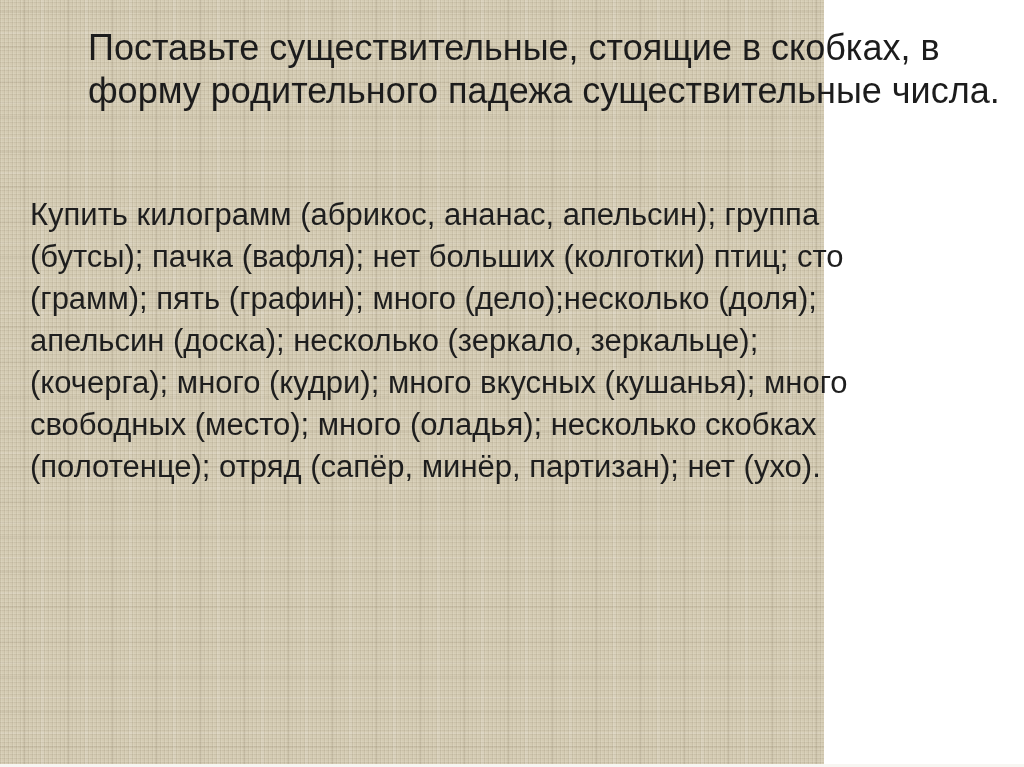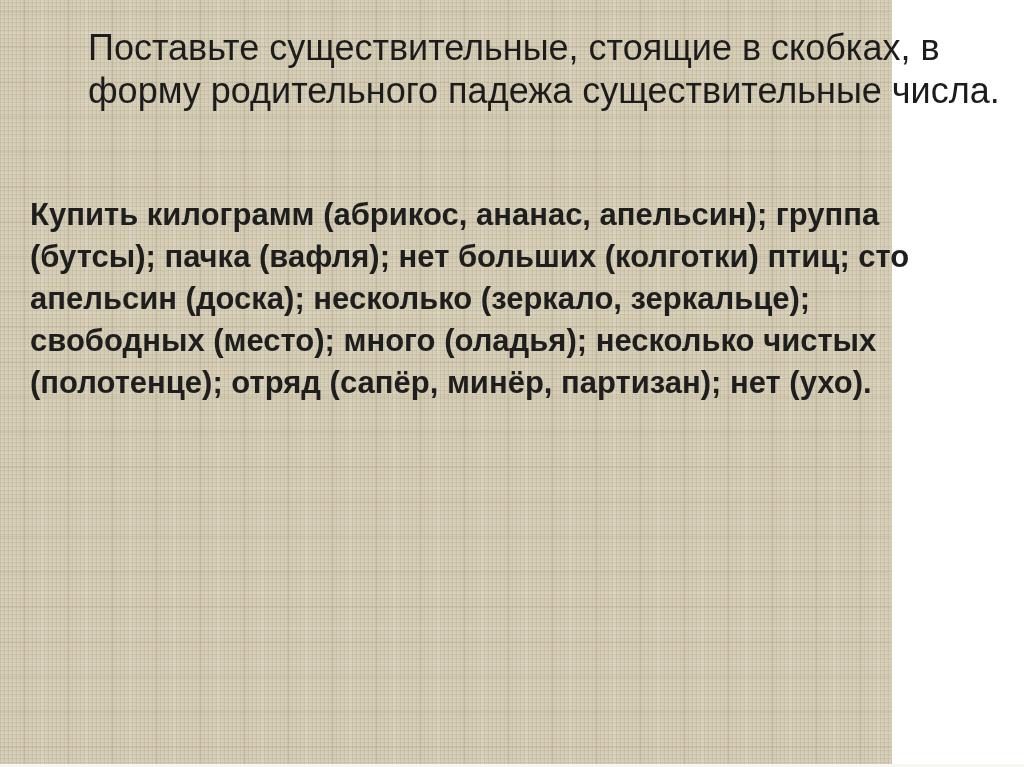--- a/index.html
+++ b/index.html
@@ -6,21 +6,21 @@
 
   html, body {
     width: 1024px;
     height: 767px;
     overflow: hidden;
     font-family: "Liberation Sans", sans-serif;
   }
 
   .slide {
     position: relative;
-    width: 892px;
+    width: 824px;
     height: 767px;
     background-color: #d4cbb3;
     
     background-image:
       repeating-linear-gradient(90deg,
         rgba(125,113,88,0.12) 0 1px,
         rgba(240,234,218,0.14) 1px 2px,
         transparent 2px 4px),
       repeating-linear-gradient(0deg,
         rgba(125,113,88,0.11) 0 1px,
@@ -50,21 +50,21 @@
 
   .title-line { white-space: nowrap; }
 
   .exercise-text {
     position: absolute;
     left: 30px;
     top: 194px;
     color: #1e1e1e;
     font-size: 31px;
     line-height: 42px;
-    font-weight: 700;
+    font-weight: 400;
   }
 
   .body-line { white-space: nowrap; }
 
   .bottom-edge {
     position: absolute;
     left: 0;
     bottom: 0;
     width: 1024px;
     height: 3px;
@@ -77,20 +77,22 @@
 <div class="slide">
 
   <div class="slide-title">
     <div class="title-line">Поставьте существительные, стоящие в скобках, в</div>
     <div class="title-line">форму родительного падежа существительные числа.</div>
   </div>
 
   <div class="exercise-text">
     <div class="body-line">Купить килограмм (абрикос, ананас, апельсин); группа</div>
     <div class="body-line">(бутсы); пачка (вафля); нет больших (колготки) птиц; сто</div>
+    <div class="body-line">(грамм); пять (графин); много (дело);несколько (доля);</div>
     <div class="body-line">апельсин (доска); несколько (зеркало, зеркальце);</div>
-    <div class="body-line">свободных (место); много (оладья); несколько чистых</div>
+    <div class="body-line">(кочерга); много (кудри); много вкусных (кушанья); много</div>
+    <div class="body-line">свободных (место); много (оладья); несколько скобках</div>
     <div class="body-line">(полотенце); отряд (сапёр, минёр, партизан); нет (ухо).</div>
   </div>
 
   <div class="bottom-edge"></div>
 
 </div>
 
 </body></html>

